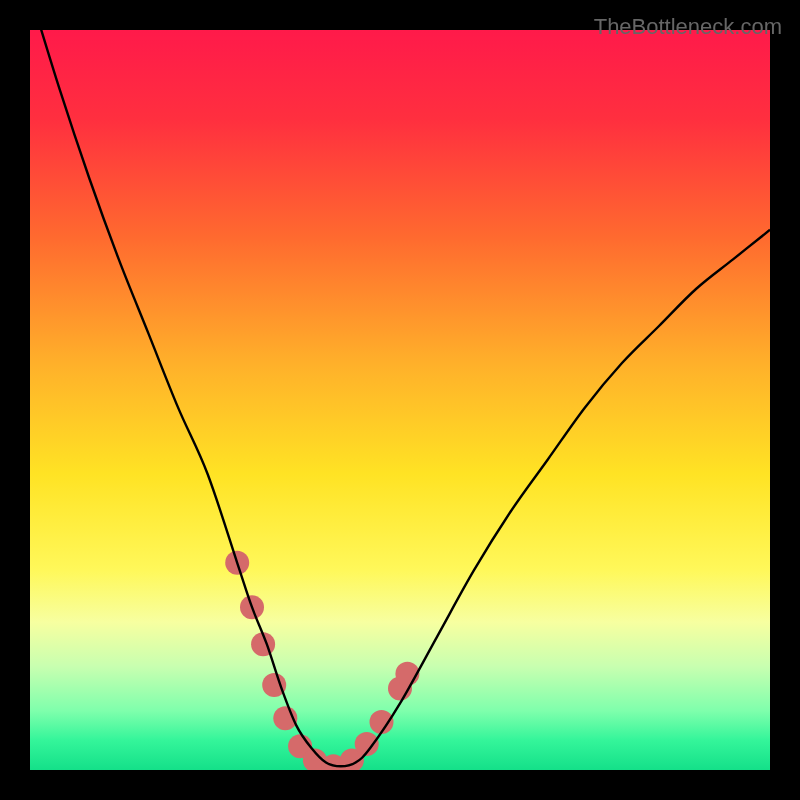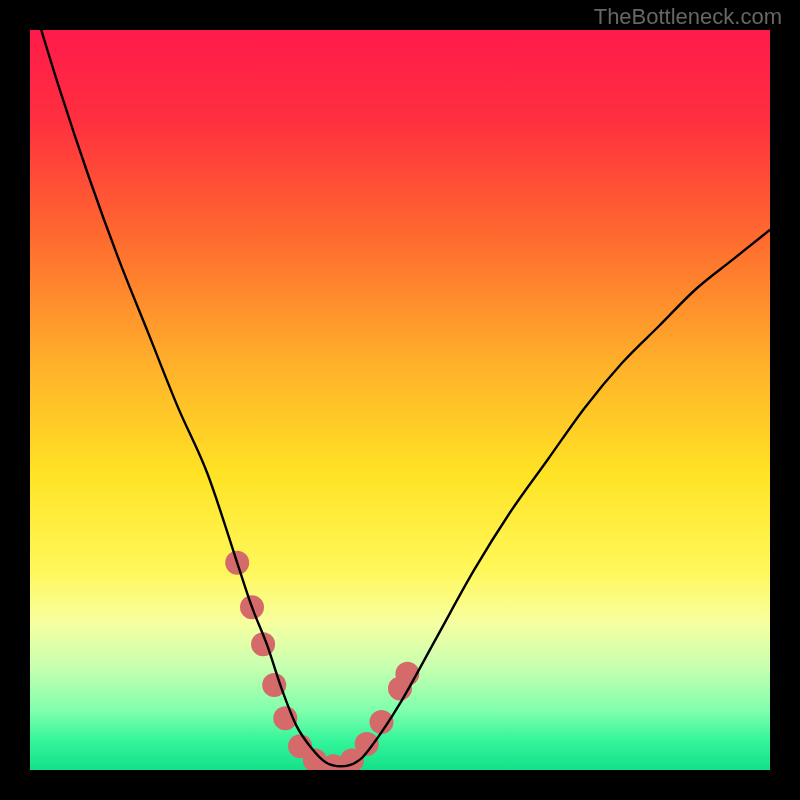--- a/index.html
+++ b/index.html
@@ -6,21 +6,21 @@
   body {
     width: 800px;
     height: 800px;
     background: #000;
     position: relative;
     overflow: hidden;
     font-family: Arial, sans-serif;
   }
   .watermark {
     position: absolute;
-    top: 4px;
+    top: 14px;
     right: 18px;
     color: #666;
     font-size: 22px;
     font-weight: 500;
     z-index: 10;
   }
   .plot-area {
     position: absolute;
     top: 30px;
     left: 30px;

